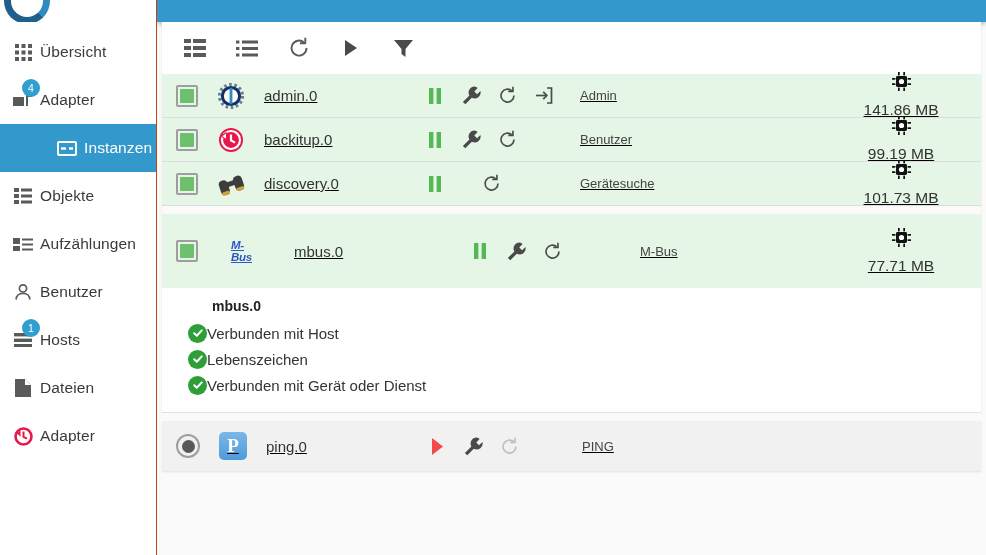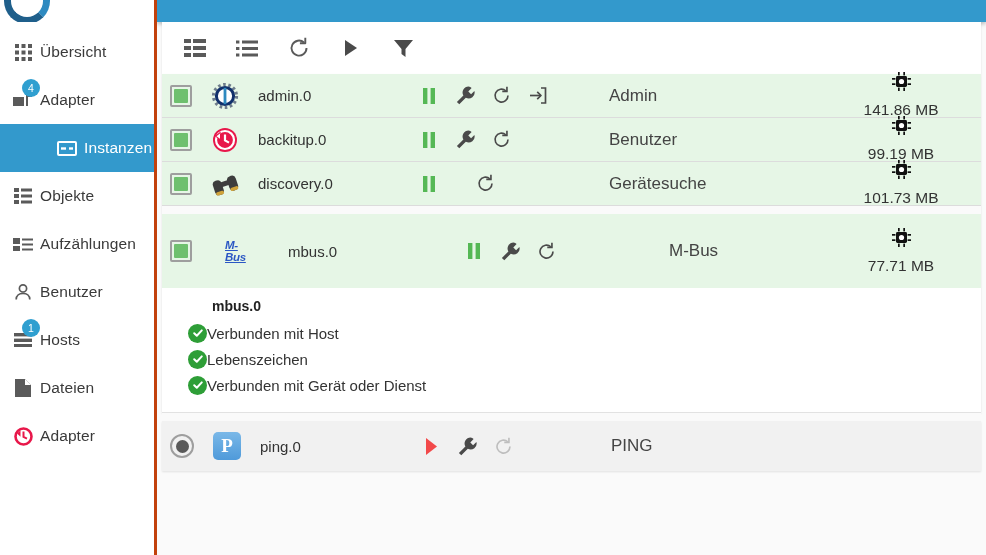--- a/index.html
+++ b/index.html
@@ -9,21 +9,21 @@
     background: #ffffff;
     font-family: "Liberation Sans", sans-serif;
     -webkit-font-smoothing: antialiased;
   }
   .app { position: relative; width: 986px; height: 555px; display: flex; }
 
   
   .sidebar {
     width: 157px; height: 555px;
     background: #ffffff;
-    border-right: 3px solid #c2410c;
+    border-right: 1px solid #c2410c;
     position: relative;
     flex: 0 0 157px;
     overflow: hidden;
   }
   .logo-wrap {
     position: absolute; left: 0px; top: -22px;
     width: 60px; height: 44px; overflow: hidden;
   }
   .logo-ring {
     width: 46px; height: 46px; border-radius: 50%;
@@ -83,21 +83,21 @@
     align-items: center; justify-content: center;
     cursor: pointer; color: #555;
   }
 
   
   .rows { background: #fff; box-shadow: 0 1px 2px rgba(0,0,0,.10); }
   .row {
     display: flex; align-items: center;
     height: 44px; background: #e6f6e6;
     border-bottom: 1px solid #dcdcdc;
-    padding-left: 8px; position: relative;
+    padding-left: 14px; position: relative; text-decoration: underline;
   }
   .row.tall { height: 74px; border-bottom: none; gap: 15px; }
   .row.off { background: #f1f1f1; border-bottom: none; height: 50px; }
 
   .state-box {
     width: 22px; height: 22px; min-width: 22px;
     border: 2px solid #9e9e9e; border-radius: 2px;
     padding: 2px; margin-right: 18px;
     display: flex; align-items: center; justify-content: center;
   }
@@ -113,21 +113,21 @@
     width: 30px; min-width: 30px; height: 30px; margin-right: 18px;
     display: flex; align-items: center; justify-content: center;
   }
   .inst-name {
     font-size: 15px; color: #333; width: 160px; min-width: 160px;
   }
   .acts { display: flex; align-items: center; gap: 14px; width: 152px; min-width: 152px; }
   .act { width: 22px; height: 22px; display: flex; align-items: center; justify-content: center; cursor: pointer; }
   .act.ghost { opacity: .30; cursor: default; }
   .act.pad { margin-left: 20px; }
-  .title-col { font-size: 17px; color: #444; flex: 1; padding-left: 4px; margin-left: 35px; }
+  .title-col { font-size: 13px; color: #444; flex: 1; padding-left: 4px; }
   .mem-col {
     display: flex; align-items: center; gap: 10px;
     min-width: 150px; padding-right: 10px; flex-direction: column;
   }
   .mem-val { font-size: 15.5px; color: #333; }
 
   
   .detail {
     background: #fff; padding: 10px 0 14px 26px;
     border-bottom: 1px solid #e2e2e2;

